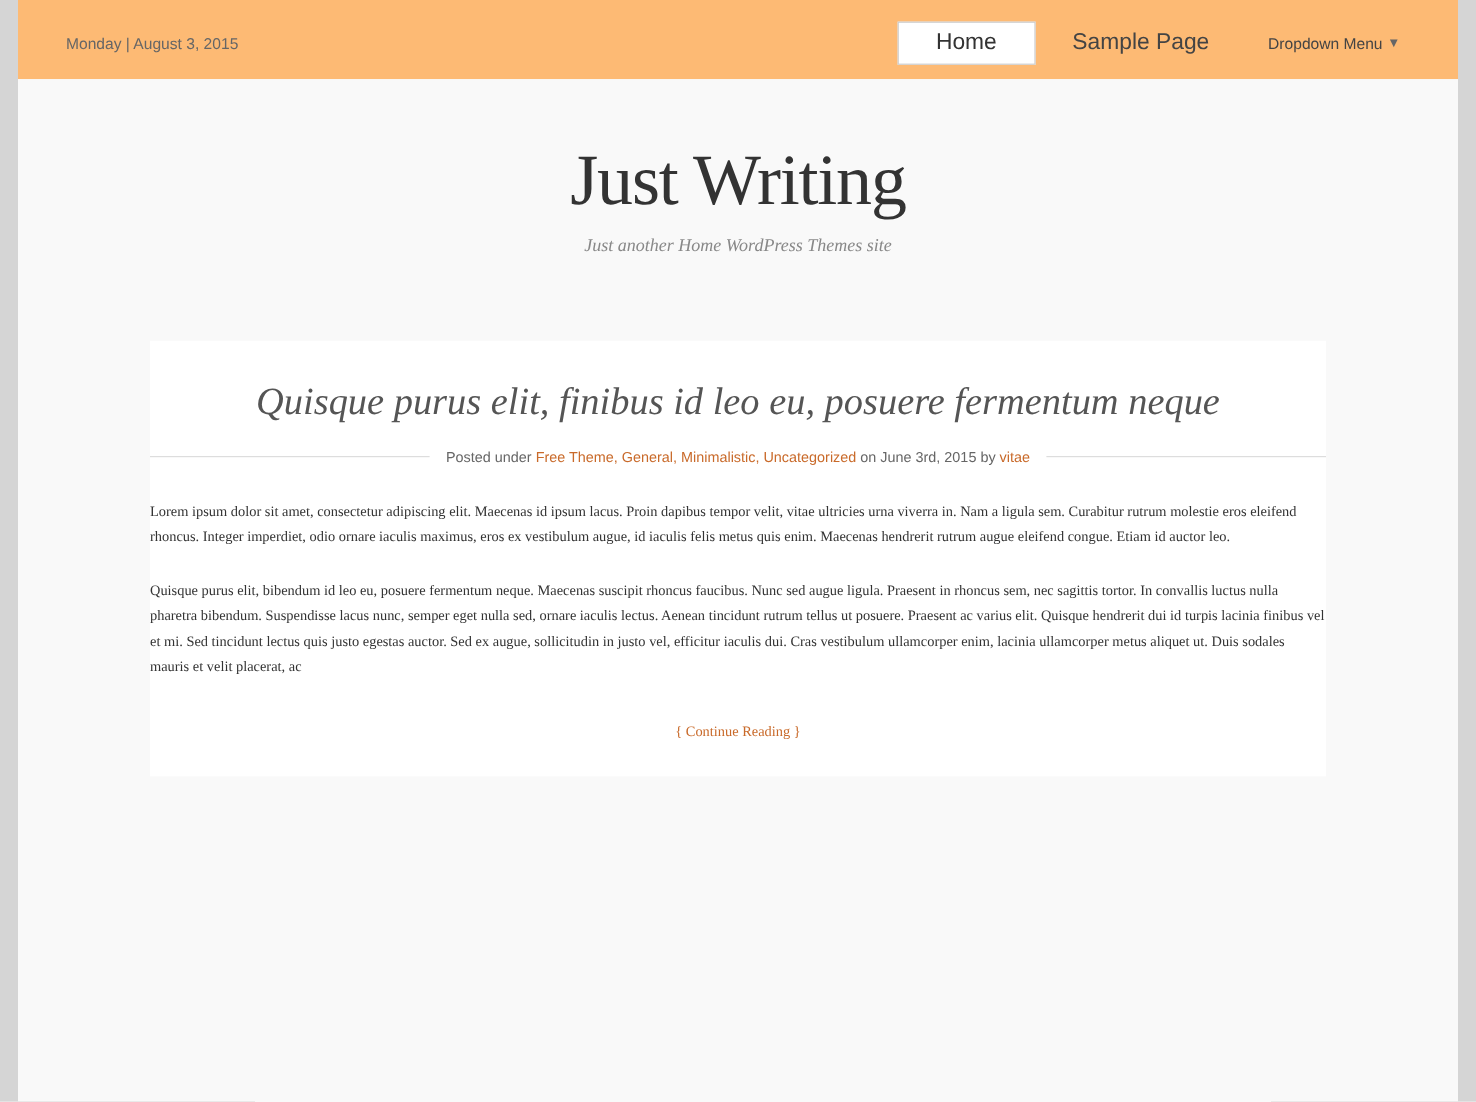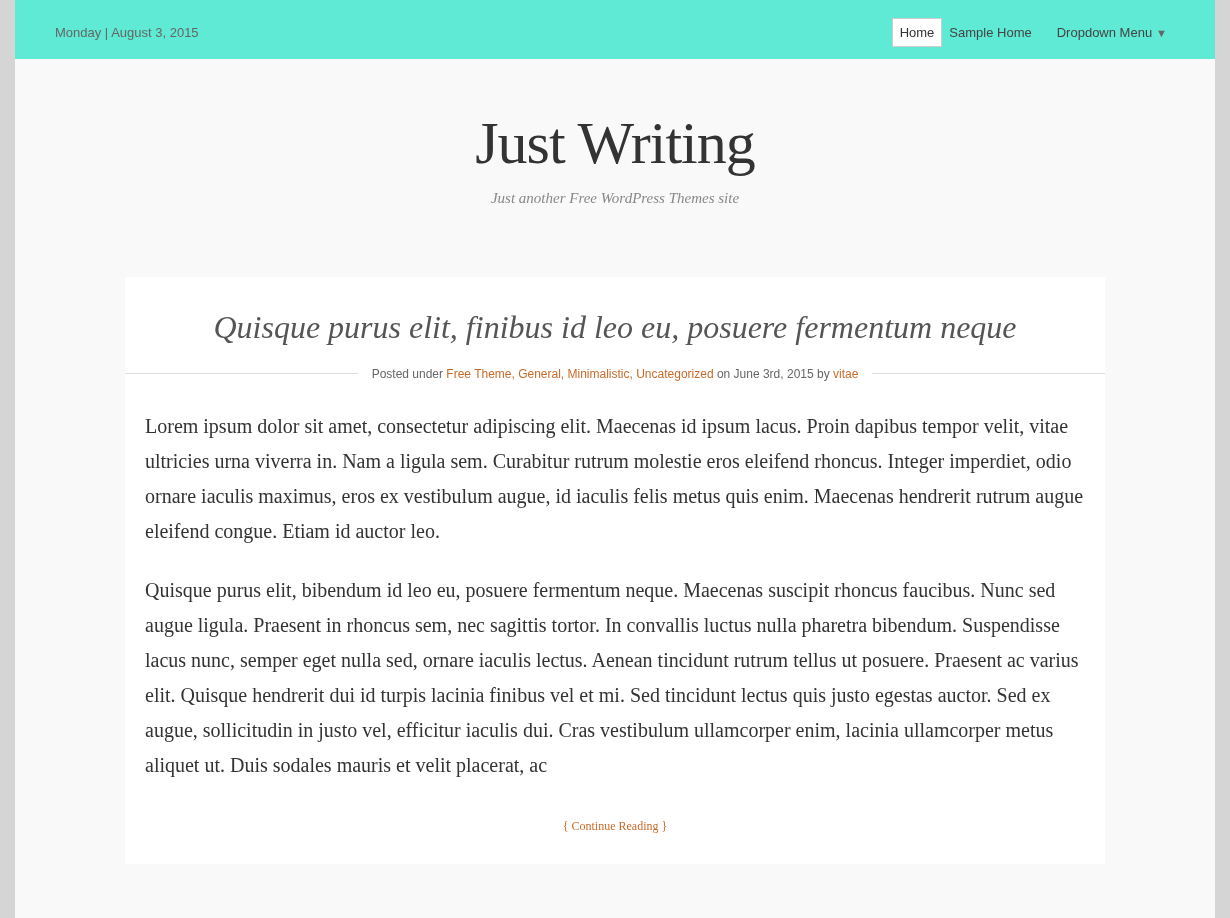--- a/index.html
+++ b/index.html
@@ -21,41 +21,41 @@
       min-height: 918px;
       padding-bottom: 40px;
     }
 
     
     .site-header {
       display: flex;
       align-items: center;
       justify-content: space-between;
       padding: 18px 40px 12px 40px;
-      background: #5eead4;
+      background: #fdba74;
       border-bottom: none;
     }
 
     .site-date {
       font-family: Arial, Helvetica, sans-serif;
       font-size: 13px;
       color: #666;
     }
 
     .nav-menu {
       display: flex;
       align-items: center;
       gap: 0;
     }
 
     .nav-item {
       font-family: Arial, Helvetica, sans-serif;
-      font-size: 13px;
+      font-size: 19px;
       color: #444;
-      padding: 6px 7px;
+      padding: 6px 31px;
       cursor: pointer;
       text-decoration: none;
     }
 
     .nav-item.active {
       border: 1px solid #ccc;
       background: #fff;
       color: #333;
     }
 
@@ -143,24 +143,23 @@
       white-space: nowrap;
     }
 
     .post-meta a {
       color: #c96a2a;
       text-decoration: none;
     }
 
     .post-body {
       font-family: Georgia, serif;
-      font-size: 20px;
+      font-size: 12px;
       line-height: 1.75;
       color: #333;
-      margin-left: 20px;
     }
 
     .post-body p {
       margin-bottom: 24px;
     }
 
     .continue-reading {
       text-align: center;
       margin-top: 36px;
       font-family: Georgia, serif;
@@ -171,31 +170,31 @@
   </style>
 </head>
 <body>
 
 <div class="outer-wrapper">
 
   <header class="site-header">
     <span class="site-date">Monday | August 3, 2015</span>
     <nav class="nav-menu">
       <a class="nav-item active">Home</a>
-      <a class="nav-item">Sample Home</a>
+      <a class="nav-item">Sample Page</a>
       <span class="nav-dropdown">
         <span>Dropdown Menu</span>
         <span class="dropdown-arrow">▼</span>
       </span>
     </nav>
   </header>
 
   <div class="site-branding">
     <h1 class="site-title">Just Writing</h1>
-    <p class="site-tagline">Just another Free WordPress Themes site</p>
+    <p class="site-tagline">Just another Home WordPress Themes site</p>
   </div>
 
   <main class="main-content">
     <article class="post">
 
       <h2 class="post-title">Quisque purus elit, finibus id leo eu, posuere fermentum neque</h2>
 
       <div class="post-meta-wrapper">
         <div class="post-meta-line"></div>
         <div class="post-meta">Posted under <a href="#" style="color:#c96a2a;text-decoration:none;">Free Theme, General, Minimalistic, Uncategorized</a> on June 3rd, 2015 by <a href="#" style="color:#c96a2a;text-decoration:none;">vitae</a></div>

